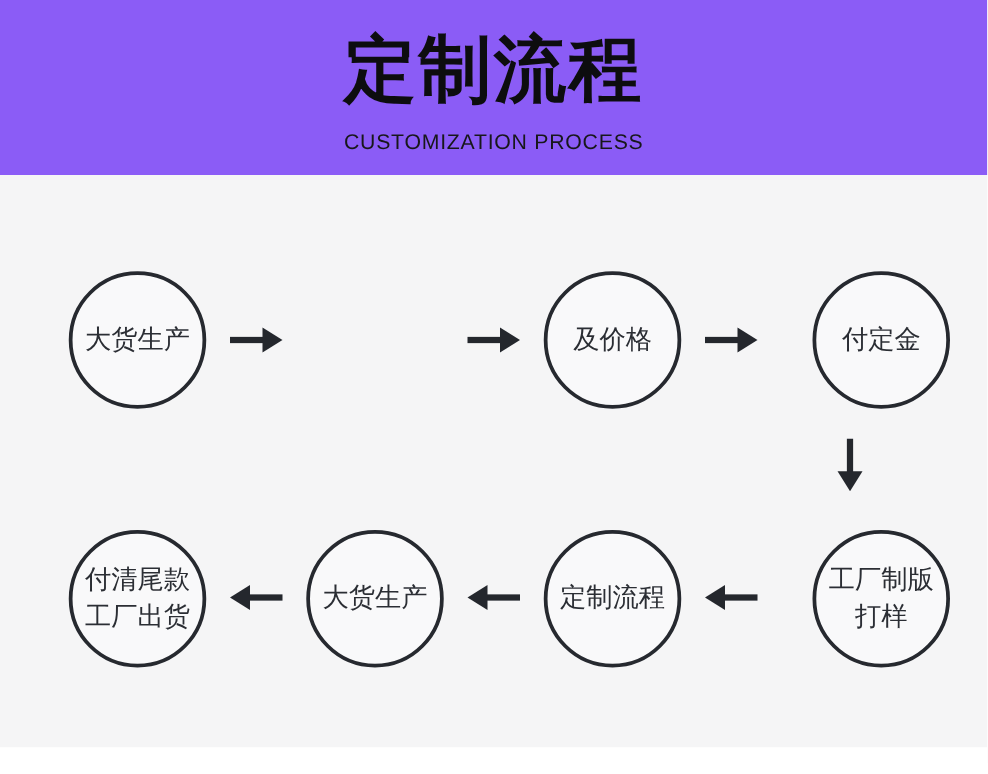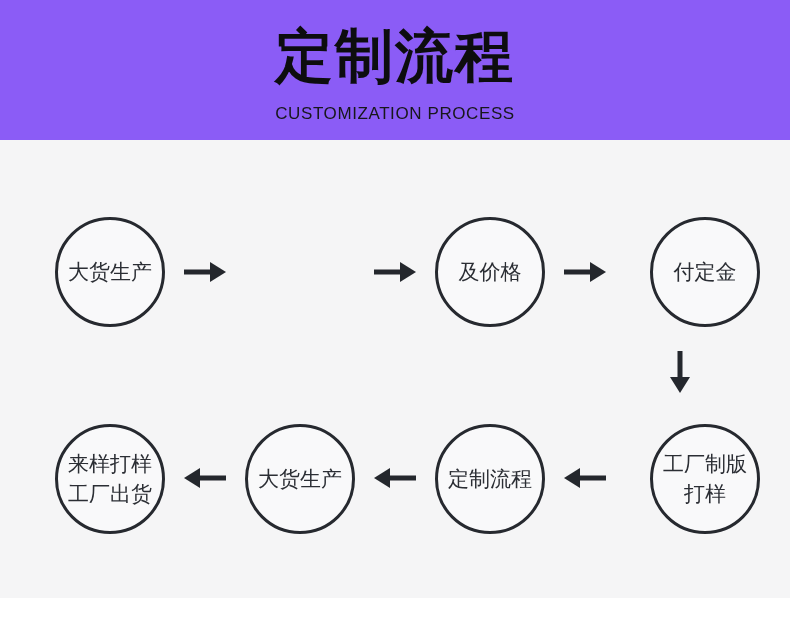--- a/index.html
+++ b/index.html
@@ -162,21 +162,21 @@
       <span class="ln">大货生产</span>
       <span class="ln"></span>
     </div>
 
     <svg class="arrow al-3" width="44" height="24" viewBox="0 0 44 24">
       <rect x="14" y="9.5" width="29" height="5"></rect>
       <polygon points="17,2 1,12 17,22"></polygon>
     </svg>
 
     <div class="circle row2 col1">
-      <span class="ln">来样打样</span>
+      <span class="ln">付清尾款</span>
       <span class="ln">工厂出货</span>
     </div>
 
   </section>
 
   <footer class="bottom-strip"></footer>
 
 </div>
 
 </body></html>

